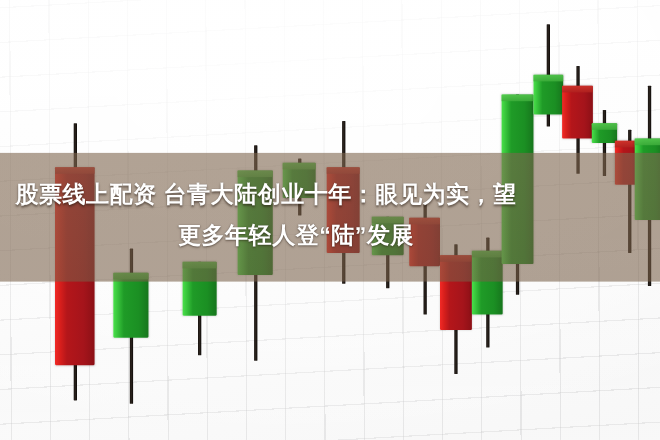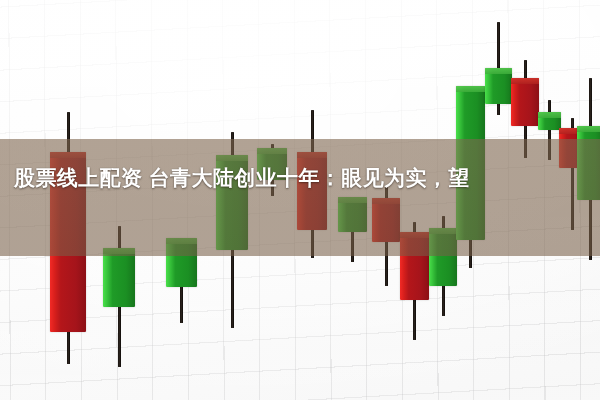--- a/index.html
+++ b/index.html
@@ -191,15 +191,16 @@
         </div>
       </div>
     </div>
 
   <div id="band" style="top: 139px; height: 117px; background: rgba(120, 95, 72, 0.56);">
     <div class="band-inner"></div>
   </div>
 
   <div id="headline" style="top: 159px; font-size: 21px; color: rgb(255, 255, 255);">
     <span class="l1">股票线上配资 台青大陆创业十年：眼见为实，望</span>
+    <span class="l2">更多年轻人登“陆”发展</span>
   </div>
 
 </div>
 
 </body></html>

